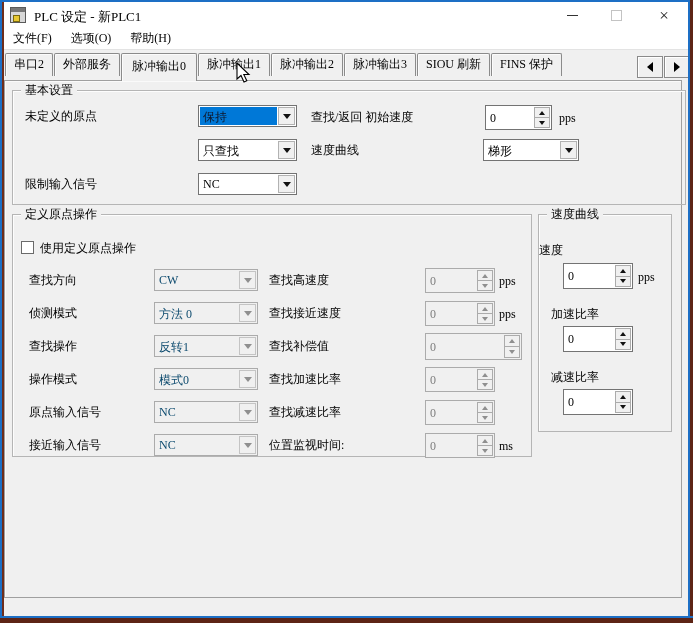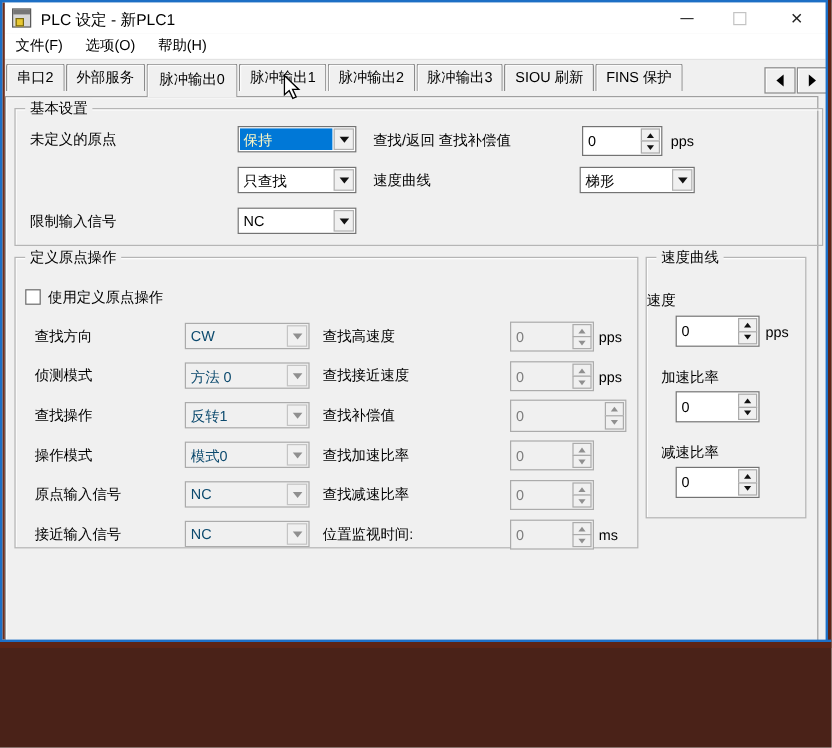--- a/index.html
+++ b/index.html
@@ -1,18 +1,18 @@
 <!DOCTYPE html>
 <html><head>
 <meta charset="utf-8">
 <style>
   html,body{margin:0;padding:0;background:#4a2218;}
   .window{
-    position:relative;width:693px;height:540px;background:#f0f0f0;
-    font-family:Liberation Sans, sans-serif;font-size:12px;color:#000;
+    position:relative;width:693px;height:623px;background:#f0f0f0;
+    font-family:Liberation Serif, serif;font-size:12px;color:#000;
     overflow:hidden;
   }
   
   .edge{position:absolute;z-index:40;}
   .e-top-blue{left:0;top:0;right:0;height:2px;background:#1d6fc5;}
   .e-left-blue{left:0;top:0;width:2px;height:100%;background:#1d6fc5;}
   .e-left-maroon{left:2px;top:2px;width:2px;bottom:7px;background:#6e2d1c;}
   .e-right-maroon{right:0;top:0;width:3px;height:100%;background:#5d2415;}
   .e-right-blue{right:3px;top:0;width:2px;height:100%;background:#1d6fc5;}
   .e-bottom-maroon{left:0;right:0;bottom:0;height:5px;background:#5d2415;}
@@ -49,21 +49,21 @@
   
   .group{position:absolute;border:1px solid #b5b5b5;box-shadow:inset 1px 1px 0 #fdfdfd;z-index:2;}
   .group-title{position:absolute;top:-9px;left:8px;background:#f0f0f0;padding:0 4px;white-space:nowrap;}
 
   .lbl{position:absolute;white-space:nowrap;height:22px;line-height:22px;}
   .unit{position:absolute;white-space:nowrap;height:24px;line-height:24px;}
 
   
   .dd{position:absolute;height:22px;background:#fff;border:1px solid #737373;box-sizing:border-box;}
   .dd .dd-text{position:absolute;left:1px;top:1px;bottom:1px;right:19px;padding:2px 0 0 3px;white-space:nowrap;overflow:hidden;}
-  .dd.focused .dd-text{background:#0078d7;color:#fef9c3;}
+  .dd.focused .dd-text{background:#0078d7;color:#0f172a;}
   .dd .dd-btn{position:absolute;top:1px;bottom:1px;right:1px;width:17px;background:#f0f0f0;border:1px solid #b2b2b2;box-sizing:border-box;display:flex;align-items:center;justify-content:center;}
   .t-down{width:0;height:0;border-left:4px solid transparent;border-right:4px solid transparent;border-top:5px solid #111;}
   .dd.disabled{background:#f0f0f0;border-color:#ababab;color:#0c4a6e;}
   .dd.disabled .dd-btn{border-color:#c4c4c4;}
   .dd.disabled .t-down{border-top-color:#8f8f8f;}
 
   
   .spin{position:absolute;height:25px;background:#fff;border:1px solid #737373;box-sizing:border-box;}
   .spin .spin-val{position:absolute;left:4px;top:50%;transform:translateY(-50%);}
   .spin .btns{position:absolute;right:1px;top:1px;bottom:1px;width:16px;display:flex;flex-direction:column;}
@@ -152,21 +152,21 @@
     </div>
 
     <div class="lbl" style="left:12px;top:82px;">限制输入信号</div>
     <div class="dd" style="left:185px;top:82px;width:99px;">
       <span class="dd-text">NC</span>
       <span class="dd-btn">
           <i class="t-down"></i>
         </span>
     </div>
 
-    <div class="lbl" style="left:298px;top:15px;">查找/返回 查找补偿值</div>
+    <div class="lbl" style="left:298px;top:15px;">查找/返回 初始速度</div>
     <div class="spin" style="left:472px;top:14px;width:67px;">
       <span class="spin-val">0</span>
       <span class="btns">
           <span class="sb">
             <i class="su"></i>
           </span>
           <span class="sb">
             <i class="sd"></i>
           </span>
         </span>

